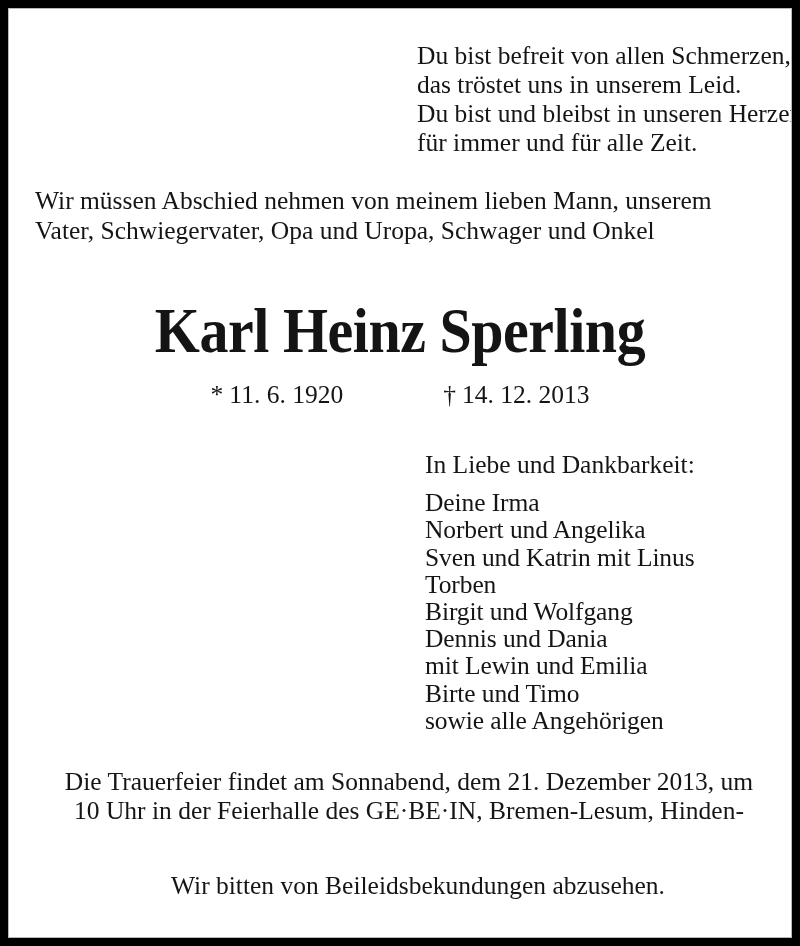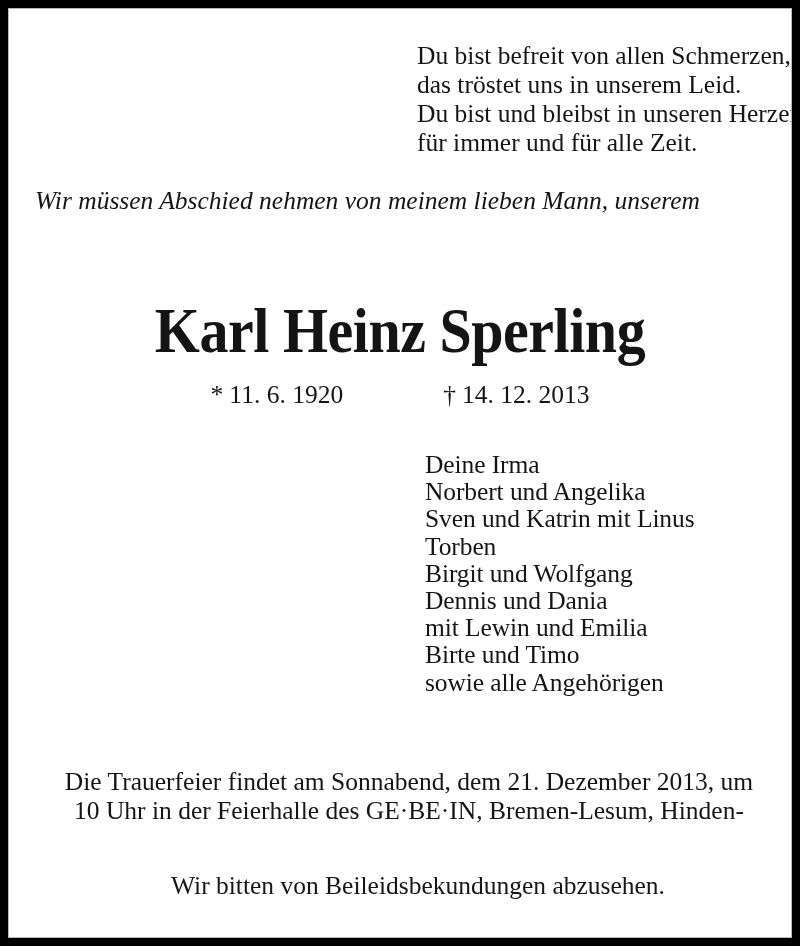--- a/index.html
+++ b/index.html
@@ -45,21 +45,21 @@
   
   .announcement {
     position: absolute;
     left: 26px;
     top: 177px;
     width: 740px;
     font-size: 25.5px;
     line-height: 30px;
     text-align: left;
   }
-  .announcement-line { display: block; white-space: nowrap; font-style: italic; }
+  .announcement-line { display: block; white-space: nowrap; }
 
   
   .deceased-name {
     position: absolute;
     left: 0;
     right: 0;
     top: 289px;
     text-align: center;
     font-size: 63px;
     line-height: 66px;
@@ -140,29 +140,31 @@
 
     <div class="poem">
       <span class="poem-line">Du bist befreit von allen Schmerzen,</span>
       <span class="poem-line">das tröstet uns in unserem Leid.</span>
       <span class="poem-line">Du bist und bleibst in unseren Herzen,</span>
       <span class="poem-line">für immer und für alle Zeit.</span>
     </div>
 
     <div class="announcement">
       <span class="announcement-line">Wir müssen Abschied nehmen von meinem lieben Mann, unserem</span>
+      <span class="announcement-line">Vater, Schwiegervater, Opa und Uropa, Schwager und Onkel</span>
     </div>
 
     <div class="deceased-name">Karl Heinz Sperling</div>
 
     <div class="dates">
       <span class="date-birth"><span class="sym">*</span><span>11. 6. 1920</span></span><span class="date-death"><span class="sym">†</span><span>14. 12. 2013</span></span>
     </div>
 
     <div class="family">
+      <span class="family-intro">In Liebe und Dankbarkeit:</span>
       <span class="family-name">Deine Irma</span>
       <span class="family-name">Norbert und Angelika</span>
       <span class="family-name">Sven und Katrin mit Linus</span>
       <span class="family-name">Torben</span>
       <span class="family-name">Birgit und Wolfgang</span>
       <span class="family-name">Dennis und Dania</span>
       <span class="family-name">mit Lewin und Emilia</span>
       <span class="family-name">Birte und Timo</span>
       <span class="family-name">sowie alle Angehörigen</span>
     </div>

